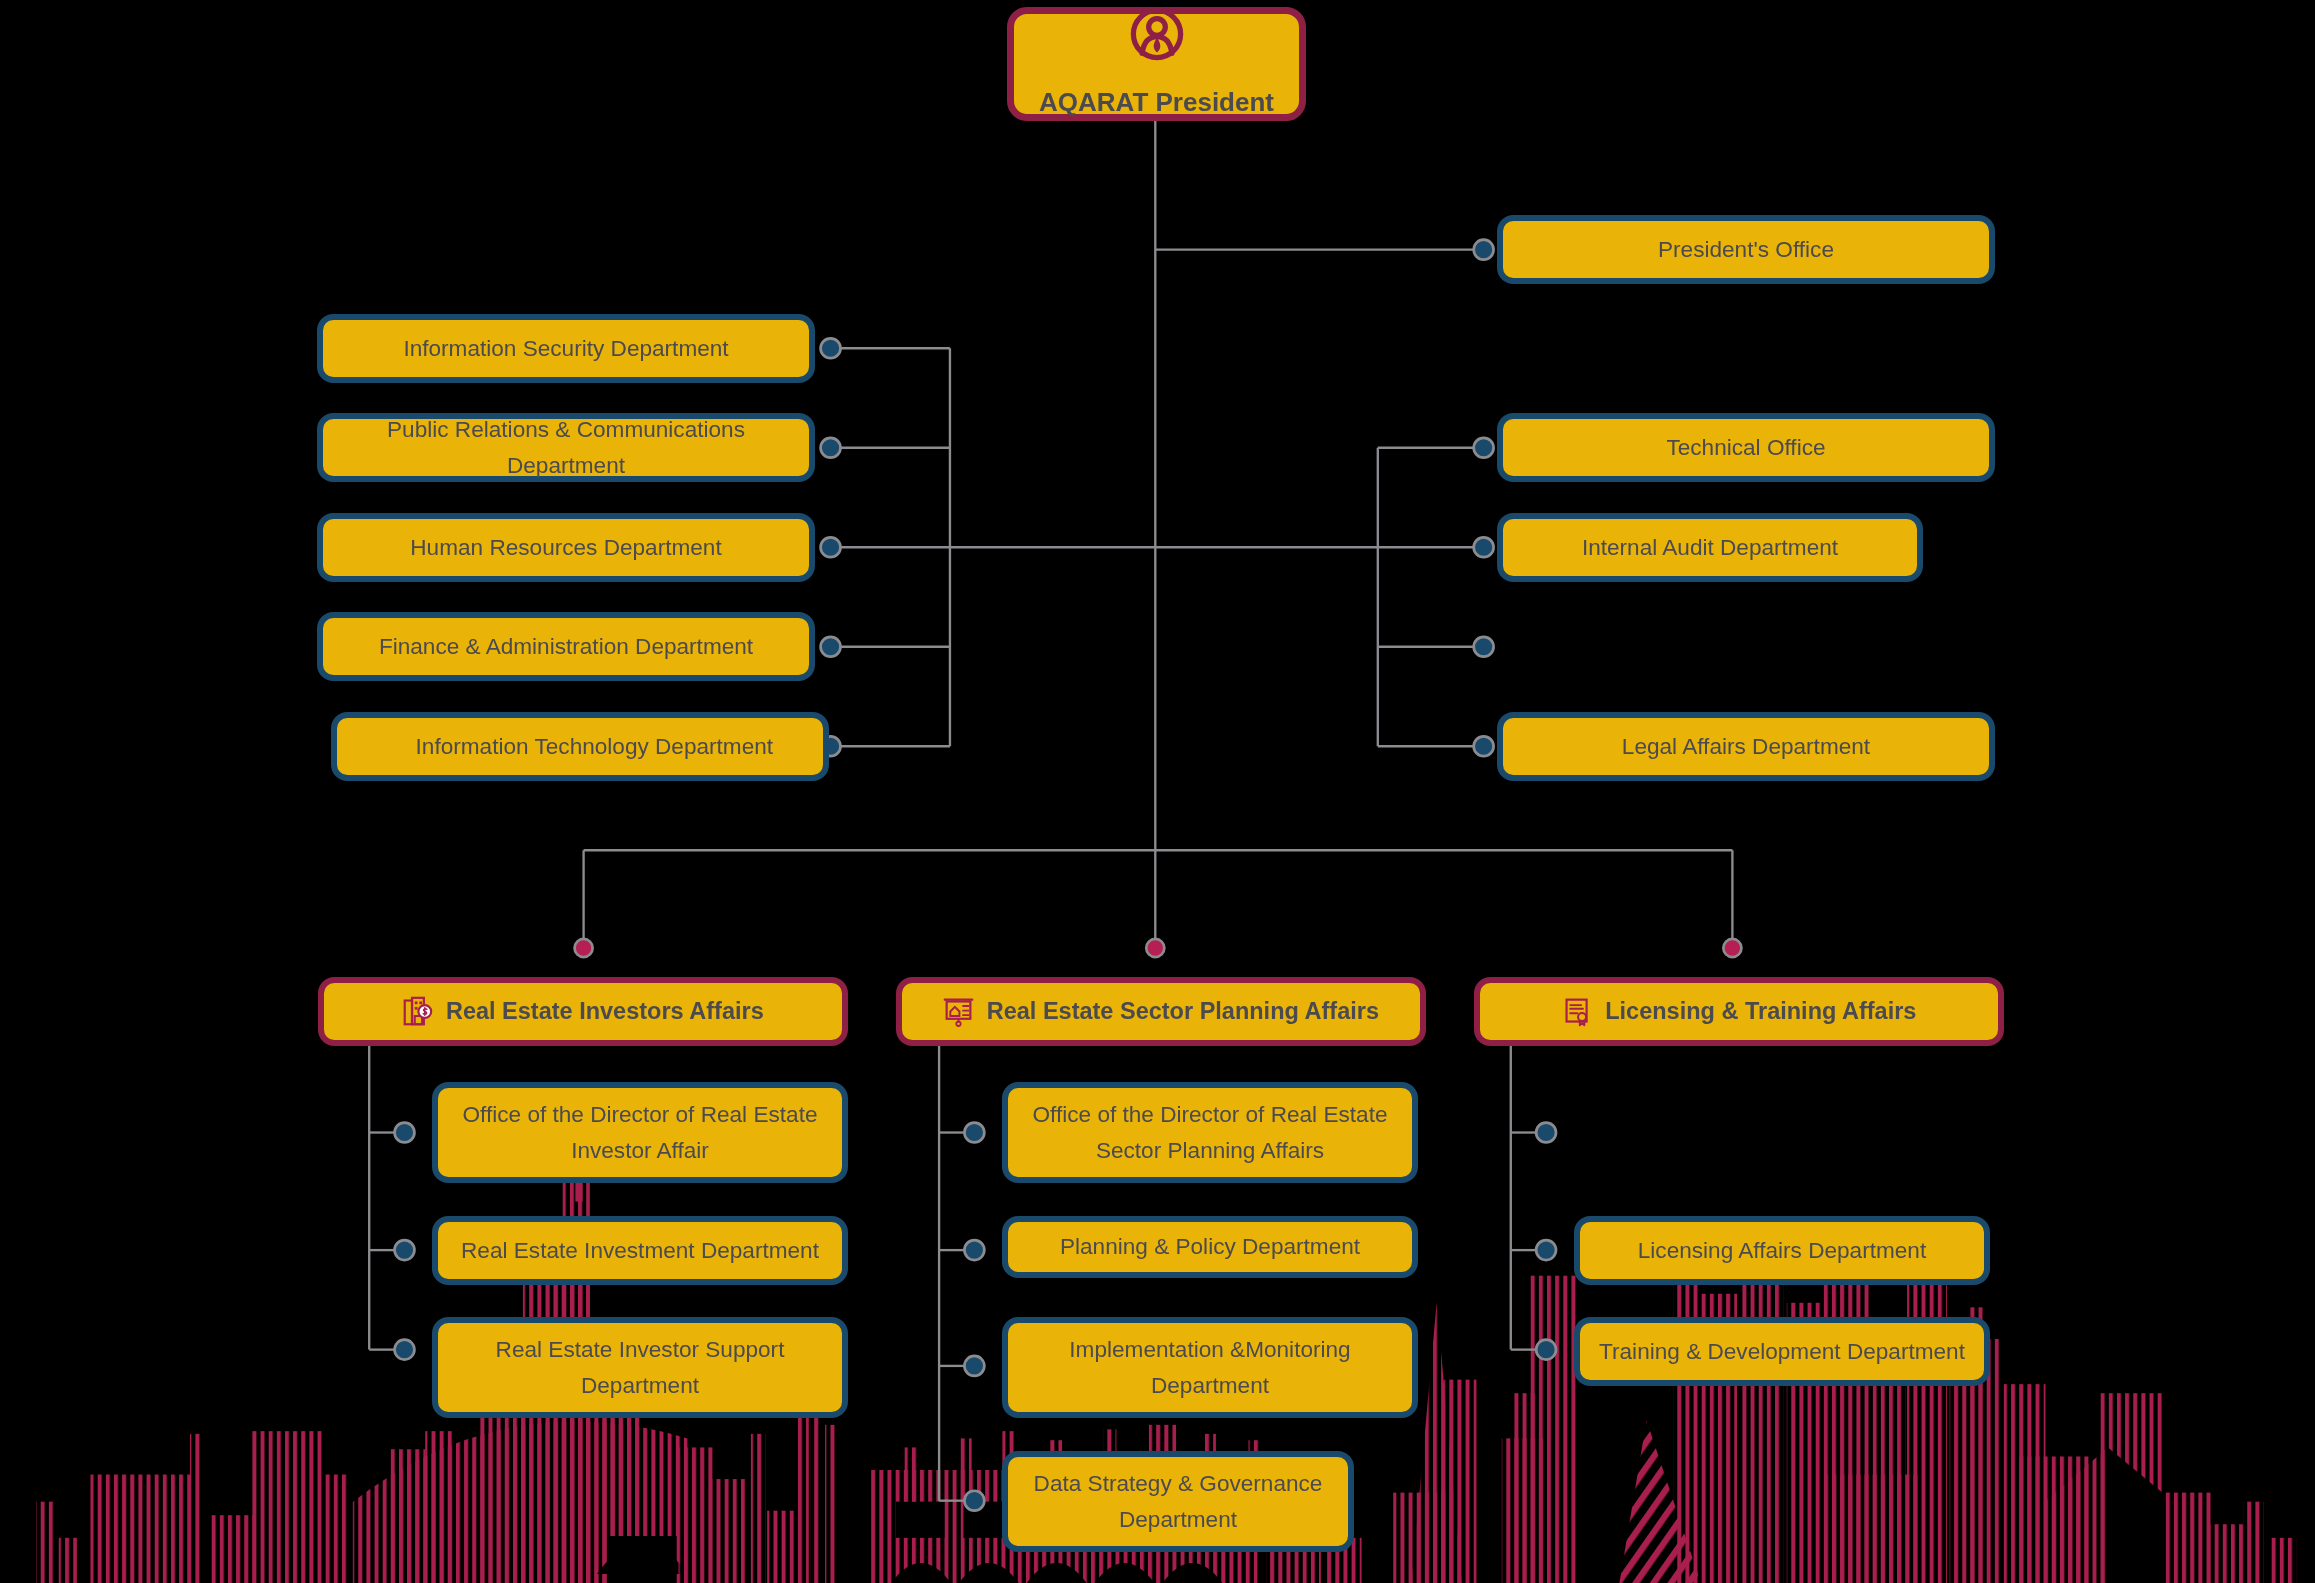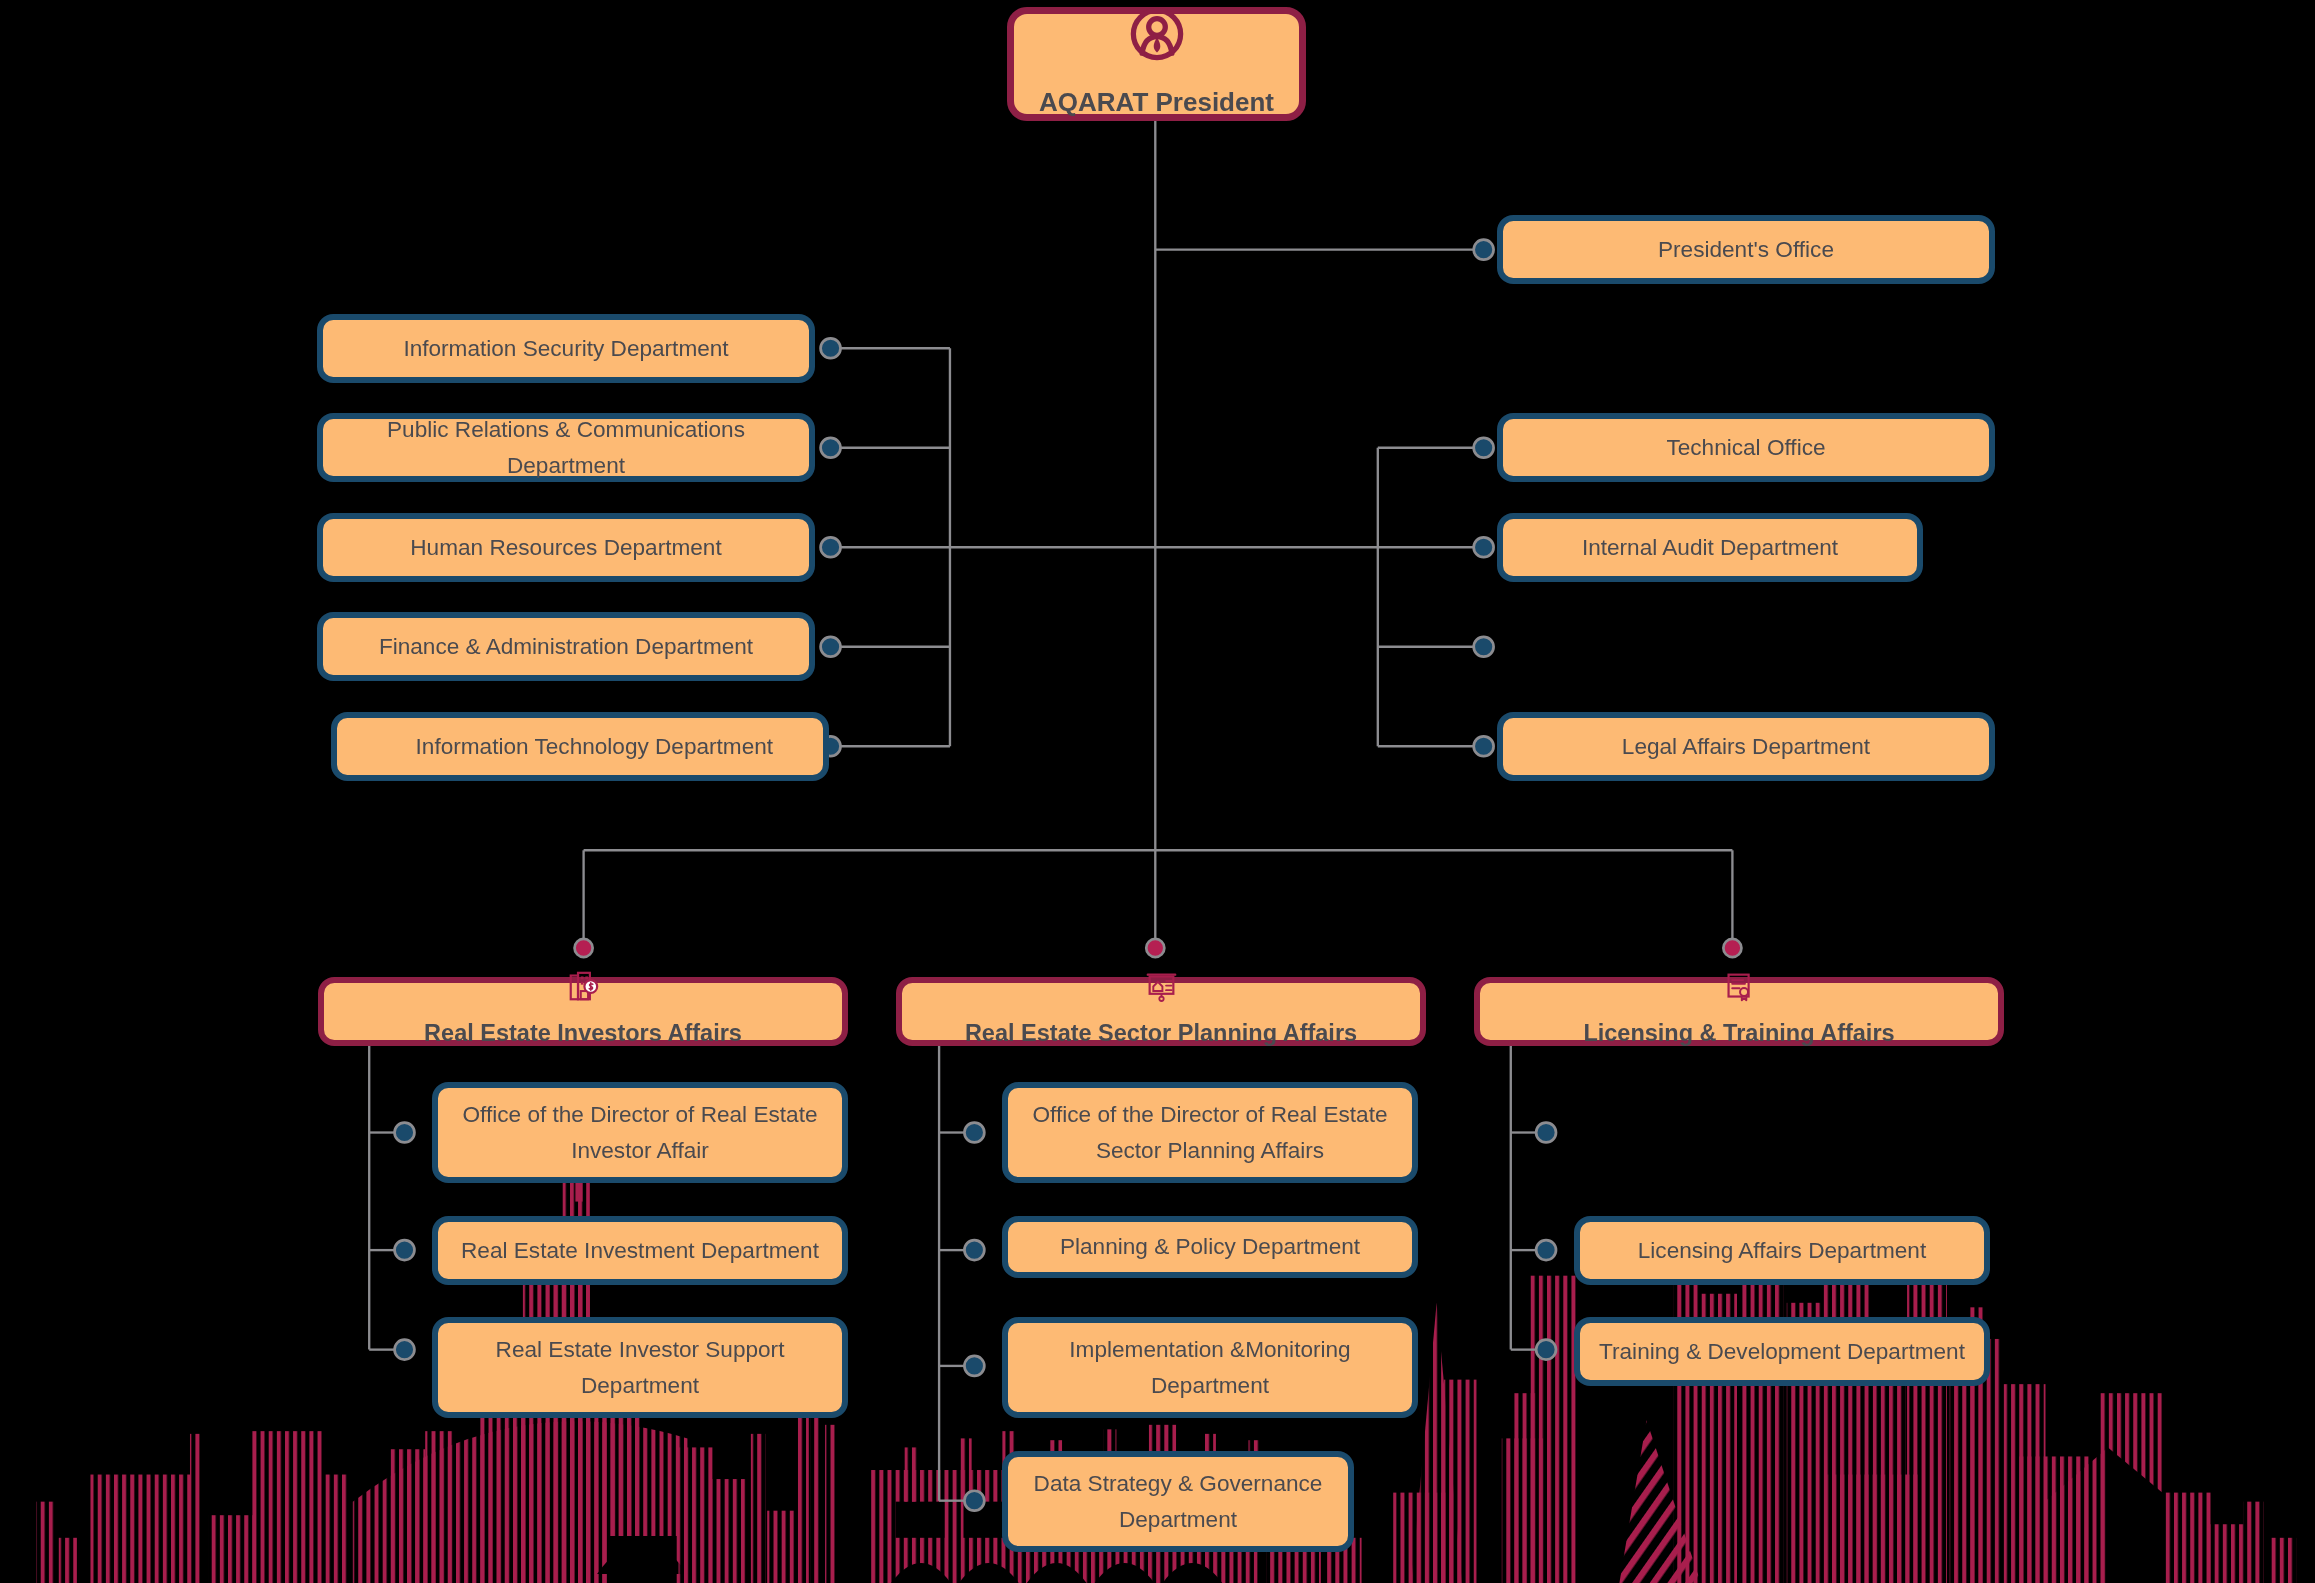--- a/index.html
+++ b/index.html
@@ -11,35 +11,35 @@
 
   
   .skyline{position:absolute;left:0;bottom:0;width:2316px;height:470px;z-index:0;pointer-events:none;}
 
   
   .wires{position:absolute;left:0;top:0;width:2316px;height:1583px;z-index:1;pointer-events:none;}
 
   
   .node{
     position:absolute;z-index:3;box-sizing:border-box;
-    background:#fdba74;border-radius:16.3px;
+    background:#eab308;border-radius:16.3px;
     display:flex;align-items:center;justify-content:center;
     text-align:center;color:#4a4a4f;
     line-height:1.55;
     padding:5.4px 16.3px;
   }
   .node.dept{border:6.3px solid #1a4a6b;font-size:22.6px;}
   .node.pres{
     border:7.2px solid #8e1f45;border-radius:20px;
     flex-direction:column;font-size:26px;font-weight:bold;color:#4a4a4f;
     padding:0;
   }
   .node.division{
     border:6.3px solid #8e1f45;border-radius:16.3px;font-size:23.5px;font-weight:bold;color:#4a4a4f;
-    flex-direction:column;gap:12.7px;
+    flex-direction:row;gap:12.7px;
   }
   .node .lbl{display:block;}
   .pres-icon{display:block;margin-bottom:9px;}
   .div-icon{display:inline-flex;flex:0 0 auto;}
 
   
 </style>
 </head>
 <body>
 

